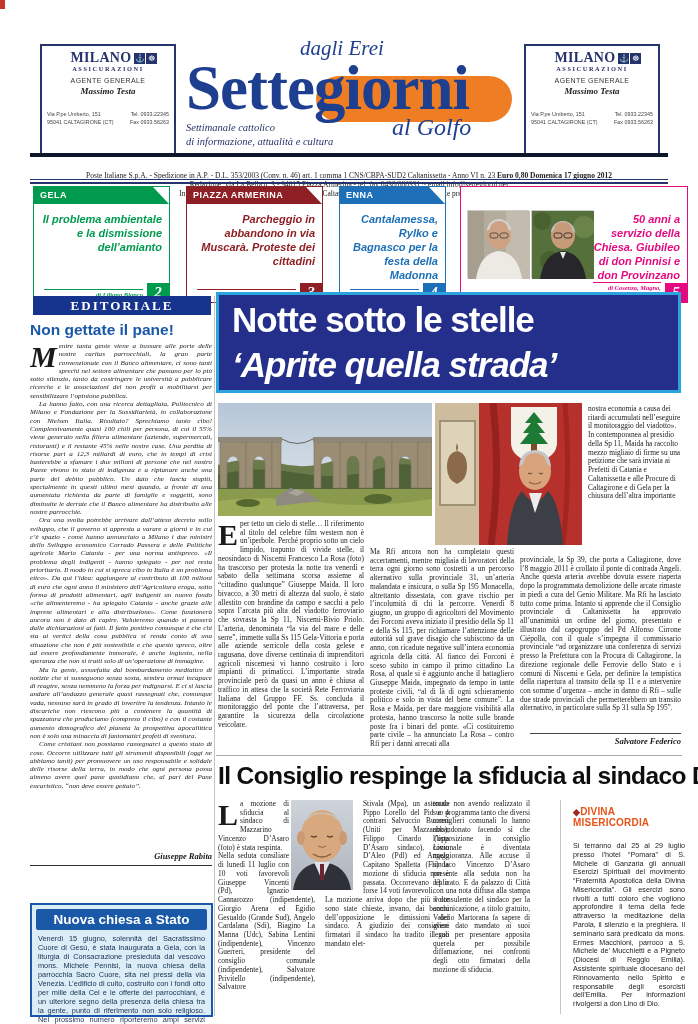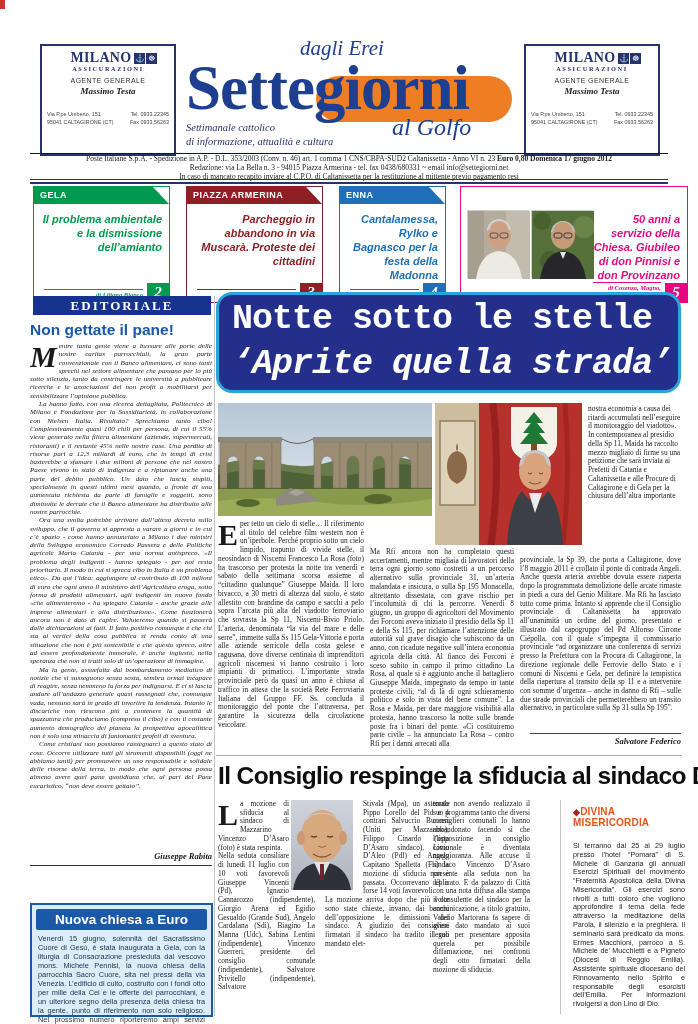--- a/index.html
+++ b/index.html
@@ -21,21 +21,21 @@
   .ad-contact{display:flex;justify-content:space-between;margin-top:14px;font:5.4px/1.5 "Liberation Sans",sans-serif;color:#444;text-align:left;}
   .ad-tel{text-align:right;}
 
   
   .mh-upper{position:absolute;left:300px;top:36px;font:italic 21px "Liberation Serif",serif;color:#1e3f8f;}
   .mh-pill{position:absolute;left:316px;top:76px;width:196px;height:46px;border-radius:23px;background:#ef7d23;}
   .mh-title{position:absolute;left:186px;top:57px;font:bold 63px/1 "Liberation Serif",serif;color:#1e3f8f;letter-spacing:-1px;}
   .mh-lower{position:absolute;left:392px;top:114px;font:italic 24px "Liberation Serif",serif;color:#1e3f8f;}
   .mh-tag{position:absolute;left:186px;top:121px;font:italic 10.5px/1.3 "Liberation Serif",serif;color:#27336d;}
 
-  .info{position:absolute;left:30px;top:153px;width:638px;border-top:1px solid #0f172a;padding-top:0;
+  .info{position:absolute;left:30px;top:153px;width:638px;border-top:4px solid #0f172a;padding-top:14px;
         font:7.5px/1.23 "Liberation Serif",serif;color:#222;text-align:center;}
   .dblrule{position:absolute;left:30px;top:179px;width:638px;height:5px;border-top:1.5px solid #27336d;border-bottom:2.5px solid #27336d;}
 
   
   .teaser{position:absolute;top:186px;height:117px;background:#fff;border:1.5px solid;}
   .teaser .bar{height:17px;clip-path:polygon(0 0,calc(100% - 16px) 0,100% 100%,0 100%);
                color:#fff;font:bold 9px/17px "Liberation Sans",sans-serif;letter-spacing:.5px;padding-left:6px;}
   .teaser .title{font:bold italic 11px/1.28 "Liberation Sans",sans-serif;text-align:right;padding:8px 7px 0 6px;}
   .teaser .byline{position:absolute;right:26px;bottom:4px;left:10px;border-top:1px solid;padding-top:1.5px;
                   font:bold italic 6.5px "Liberation Serif",serif;text-align:right;}
@@ -61,22 +61,22 @@
   .dropcap.roman{font-style:normal;}
   .ed-sign{position:absolute;left:30px;top:851px;width:182px;font:bold italic 8.5px "Liberation Serif",serif;
            text-align:right;border-bottom:1px solid #333;padding-bottom:4px;}
 
   .church{position:absolute;left:30px;top:903px;width:183px;height:114px;border:2px solid #1a58a8;background:#dcedf8;padding:4px;}
   .church .hd{background:#1a58a8;color:#fff;font:bold 13.5px "Liberation Sans",sans-serif;text-align:center;padding:3px 0;border-radius:2px;}
   .church .bd{font:7.35px/1.23 "Liberation Sans",sans-serif;text-align:justify;color:#14304f;padding:4px 2px 0;}
 
   
   .lead-hl{position:absolute;left:216px;top:292px;width:465px;height:101px;background:#232f8b;
-           border:3px solid #2ba3dc;border-radius:16px;color:#fff;padding:2px 0 0 13px;
-           font-family:Liberation Mono, monospace;}
+           border:3px solid #2ba3dc;border-radius:0;color:#fff;padding:2px 0 0 13px;
+           font-family:Liberation Sans, sans-serif;}
   .lead-hl .l1{font-size:35px;font-weight:bold;letter-spacing:-1px;line-height:45px;white-space:nowrap;}
   .lead-hl .l2{font-size:35px;font-weight:bold;font-style:italic;letter-spacing:-1px;line-height:45px;white-space:nowrap;}
   .photo{position:absolute;overflow:hidden;}
   .photo svg{display:block;}
   .col{position:absolute;font:7.4px/1.18 "Liberation Serif",serif;text-align:justify;overflow:hidden;}
   .col p{margin:0;}
   .col-ragged{text-align:left;}
   .sign{position:absolute;font:bold italic 8.5px "Liberation Serif",serif;text-align:right;
         border-top:1px solid #444;padding-top:2px;}
   .hrule{position:absolute;height:1px;background:#aaa;}
@@ -221,21 +221,21 @@
   <div class="ed-body">
     <p class="pfirst"><span class="dropcap">M</span><span>entre tanta gente viene a bussare alle porte delle nostre caritas parrocchiali, la gran parte convenzionate con il Banco alimentare, ci sono tanti sprechi nel settore alimentare che passano per lo più sotto silenzio, tanto da costringere le università a pubblicare ricerche e le associazioni del non profit a mobilitarsi per sensibilizzare l’opinione pubblica.</span></p>
     <p>La hanno fatto, con una ricerca dettagliata, Politecnico di Milano e Fondazione per la Sussidiarietà, in collaborazione con Nielsen Italia. Risultato? Sprechiamo tanto cibo! Complessivamente quasi 100 chili per persona, di cui il 55% viene generato nella filiera alimentare (aziende, supermercati, ristoranti) e il restante 45% nelle nostre case. Una perdita di risorse pari a 12,3 miliardi di euro, che in tempi di crisi basterebbe a sfamare i due milioni di persone che nel nostro Paese vivono in stato di indigenza e a ripianare anche una parte del debito pubblico. Un dato che lascia stupiti, specialmente in questi ultimi mesi quando, a fronte di una aumentata richiesta da parte di famiglie e soggetti, sono diminuite le derrate che il Banco alimentare ha distribuito alle nostre parrocchie.</p>
     <p>Ora una svolta potrebbe arrivare dall’atteso decreto sullo sviluppo, che il governo si appresta a varare a giorni e in cui c’è spazio - come hanno annunciato a Milano i due ministri dello Sviluppo economico Corrado Passera e delle Politiche agricole Mario Catania - per una norma antispreco. «Il problema degli indigenti - hanno spiegato - per noi resta prioritario. Il modo in cui si spreca cibo in Italia è un problema etico». Da qui l’idea: aggiungere al contributo di 100 milioni di euro che ogni anno il ministero dell’Agricoltura eroga, sotto forma di prodotti alimentari, agli indigenti un nuovo fondo «che alimenteremo - ha spiegato Catania - anche grazie alle imprese alimentari e alla distribuzione». Come funzionerà ancora non è dato di capire. Valuteremo quando si passerà dalle dichiarazioni ai fatti. Il fatto positivo comunque è che chi sta ai vertici della cosa pubblica si renda conto di una situazione che non è più sostenibile e che questo spreco, oltre ad essere profondamente immorale, è anche ingiusto, nella speranza che non si tratti solo di un’operazione di immagine.</p>
     <p>Ma la gente, assuefatta dal bombardamento mediatico di notizie che si susseguono senza sosta, sembra ormai incapace di reagire, senza nemmeno la forza per indignarsi. E ci si lascia andare all’andazzo generale quasi rassegnati che, comunque vada, nessuno sarà in grado di invertire la tendenza. Intanto le discariche non riescono più a contenere la quantità di spazzatura che produciamo (compreso il cibo) e con il costante aumento demografico del pianeta la prospettiva apocalittica non è solo una minaccia di fantomatici profeti di sventura.</p>
     <p>Come cristiani non possiamo rassegnarci a questo stato di cose. Occorre utilizzare tutti gli strumenti disponibili (oggi ne abbiamo tanti) per promuovere un uso responsabile e solidale delle risorse della terra, in modo che ogni persona possa almeno avere quel pane quotidiano che, al pari del Pane eucaristico, “non deve essere gettato”.</p>
   </div>
   <div class="ed-sign">Giuseppe Rabita</div>
 
   <div class="church">
-    <div class="hd">Nuova chiesa a Euro</div>
+    <div class="hd">Nuova chiesa a Stato</div>
     <div class="bd">Venerdì 15 giugno, solennità del Sacratissimo Cuore di Gesù, è stata inaugurata a Gela, con la liturgia di Consacrazione presieduta dal vescovo mons. Michele Pennisi, la nuova chiesa della parrocchia Sacro Cuore, sita nei pressi della via Venezia. L’edificio di culto, costruito con i fondi otto per mille della Cei e le offerte dei parrocchiani, è un ulteriore segno della presenza della chiesa tra la gente, punto di riferimento non solo religioso. Nel prossimo numero riporteremo ampi servizi sulla nuova chiesa.</div>
   </div>
 
   <div class="lead-hl">
     <div class="l1">Notte sotto le stelle</div>
     <div class="l2">‘Aprite quella strada’</div>
   </div>
 
   <div class="photo" style="left:218px;top:403px;width:214px;height:113px;">
     <svg width="214" height="113" viewBox="0 0 214 113">

